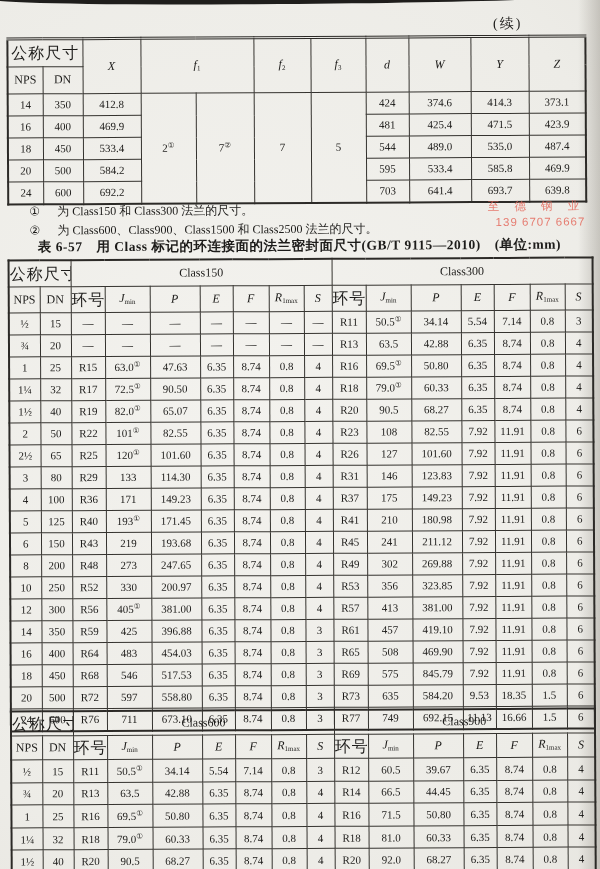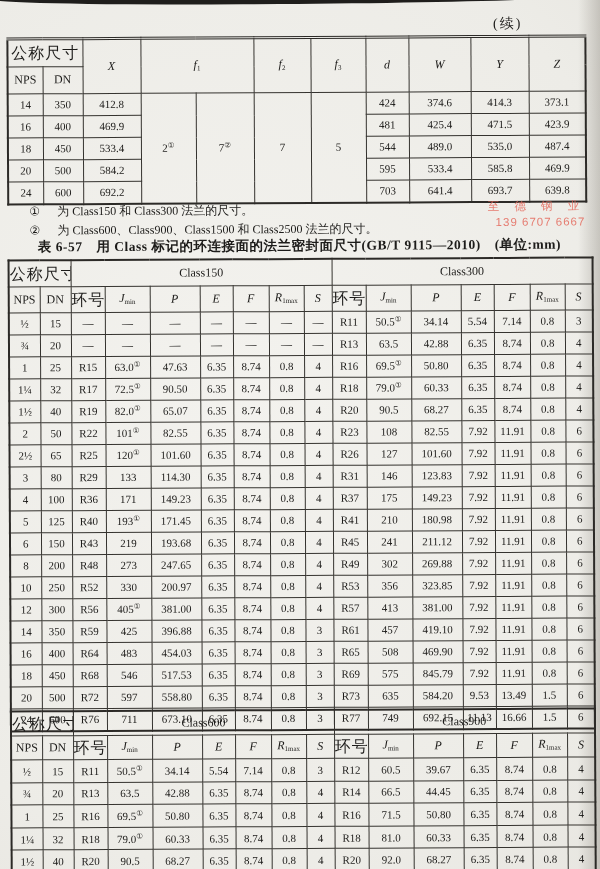--- a/index.html
+++ b/index.html
@@ -520,21 +520,21 @@
           <td>597</td>
           <td>558.80</td>
           <td>6.35</td>
           <td>8.74</td>
           <td>0.8</td>
           <td>3</td>
           <td>R73</td>
           <td>635</td>
           <td>584.20</td>
           <td>9.53</td>
-          <td>13.49</td>
+          <td>18.35</td>
           <td>1.5</td>
           <td>6</td>
         </tr>
         <tr>
           <td>24</td>
           <td>600</td>
           <td>R76</td>
           <td>711</td>
           <td>673.10</td>
           <td>6.35</td>

